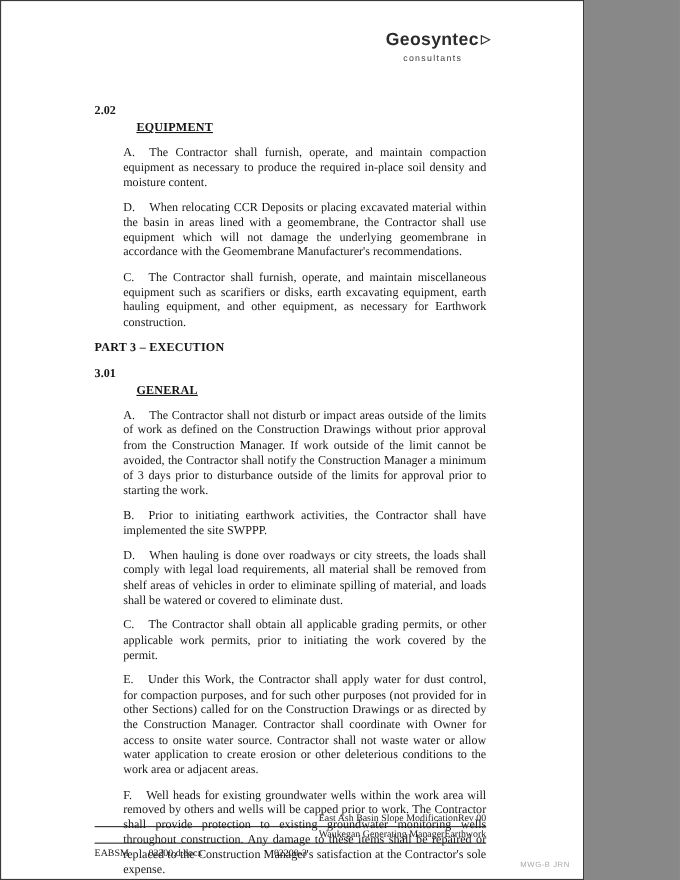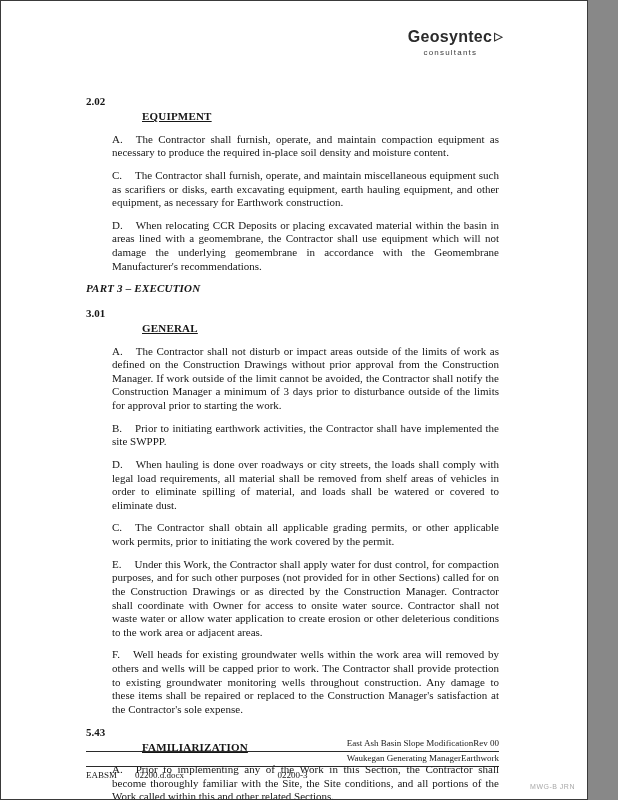--- a/index.html
+++ b/index.html
@@ -1,20 +1,20 @@
 <!DOCTYPE html>
 <html><head>
 <meta charset="utf-8">
 <title>Specification Page</title>
 <style>
   * { margin:0; padding:0; box-sizing:border-box; }
   html,body { background:#888; }
   body { width:618px; height:800px; margin:0 auto; font-family:"Liberation Serif", serif; }
   .page {
-    position:relative; width:588px; height:800px;
+    position:relative; width:531px; height:800px;
     background:#ffffff; color:#161616;
     border:1px solid #3a3a3a;
     overflow:hidden;
     font-size:11px; line-height:1.24;
   }
 
   
   .logo { position:absolute; top:26px; right:84px; text-align:right; }
   .logo-brand {
     font-family:"Liberation Sans", sans-serif;
@@ -24,24 +24,24 @@
   .logo-arrow { font-size:11px; color:#2b2b2b; position:relative; top:0px; }
   .logo-tagline {
     font-family:"Liberation Sans", sans-serif;
     font-size:8px; color:#3c3c3c; letter-spacing:1.2px;
     padding-right:10px; margin-top:1px;text-align:center;
   }
 
   
   .content { position:absolute; left:85px; right:88px; top:94px; }
   .sec { margin-bottom:4px; }
-  .sec-head { display:flex; font-weight:bold; margin-bottom:9px;gap:18px; }
+  .sec-head { display:flex; font-weight:bold; margin-bottom:9px; }
   .sec-num { width:38px; flex:0 0 38px; }
   .sec-title { text-decoration:underline; letter-spacing:0.2px;margin-top:15px; }
-  .part-head { font-weight:bold; margin:4px 0 11px 0; letter-spacing:0.2px;font-style:italic; }
+  .part-head { font-weight:bold; margin:4px 0 11px 0; letter-spacing:0.2px; }
   .para {
     margin-left:26px; margin-bottom:9px;
     text-align:justify;
   }
   .plabel { padding-right:13px; }
 
   
   .footer {
     position:absolute; left:85px; right:88px; bottom:18px;
     font-size:9px; color:#1a1a1a;
@@ -80,22 +80,22 @@
   </div>
 
   <div class="content">
 
     <section class="sec">
       <div class="sec-head">
         <span class="sec-num">2.02</span>
         <span class="sec-title">EQUIPMENT</span>
       </div>
       <p class="para"><span class="plabel">A.</span><span>The Contractor shall furnish, operate, and maintain compaction equipment as necessary to produce the required in-place soil density and moisture content.</span></p>
+      <p class="para"><span class="plabel">D.</span><span>When relocating CCR Deposits or placing excavated material within the basin in areas lined with a geomembrane, the Contractor shall use equipment which will not damage the underlying geomembrane in accordance with the Geomembrane Manufacturer's recommendations.</span></p>
       <p class="para"><span class="plabel">C.</span><span>The Contractor shall furnish, operate, and maintain miscellaneous equipment such as scarifiers or disks, earth excavating equipment, earth hauling equipment, and other equipment, as necessary for Earthwork construction.</span></p>
-      <p class="para"><span class="plabel">D.</span><span>When relocating CCR Deposits or placing excavated material within the basin in areas lined with a geomembrane, the Contractor shall use equipment which will not damage the underlying geomembrane in accordance with the Geomembrane Manufacturer's recommendations.</span></p>
     </section>
 
     <div class="part-head">PART 3 – EXECUTION</div>
 
     <section class="sec">
       <div class="sec-head">
         <span class="sec-num">3.01</span>
         <span class="sec-title">GENERAL</span>
       </div>
       <p class="para"><span class="plabel">A.</span><span>The Contractor shall not disturb or impact areas outside of the limits of work as defined on the Construction Drawings without prior approval from the Construction Manager. If work outside of the limit cannot be avoided, the Contractor shall notify the Construction Manager a minimum of 3 days prior to disturbance outside of the limits for approval prior to starting the work.</span></p>

